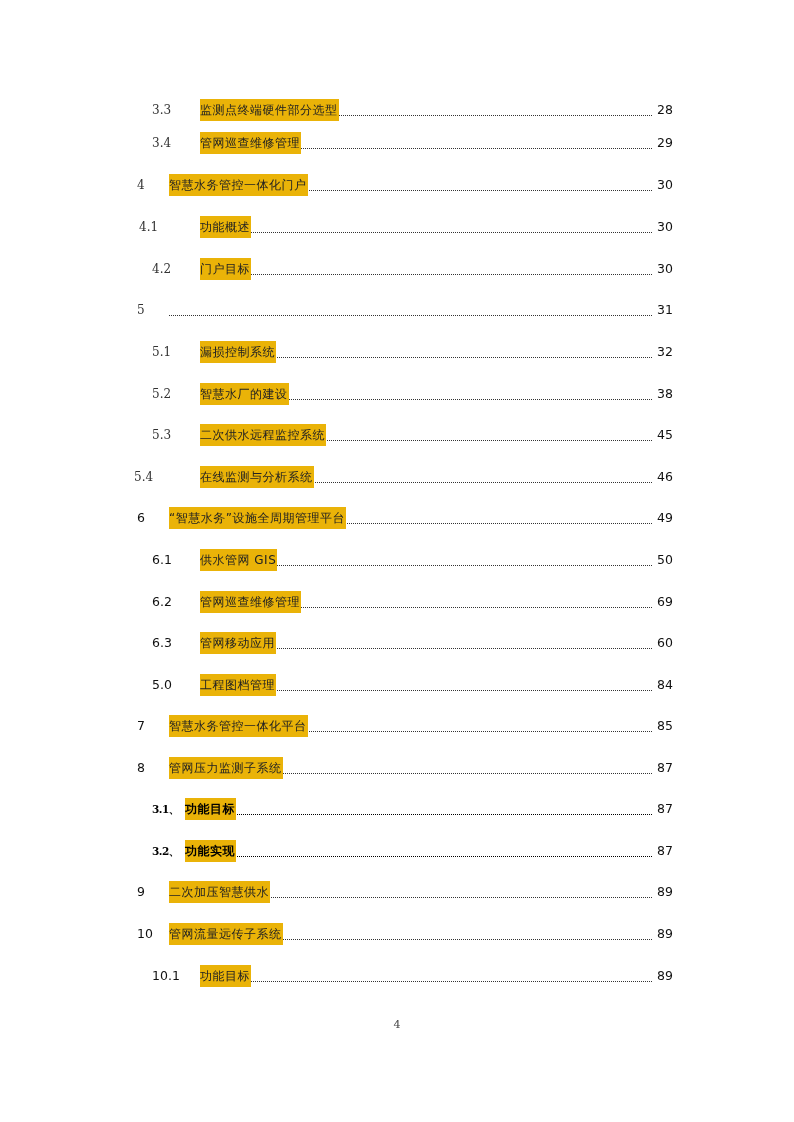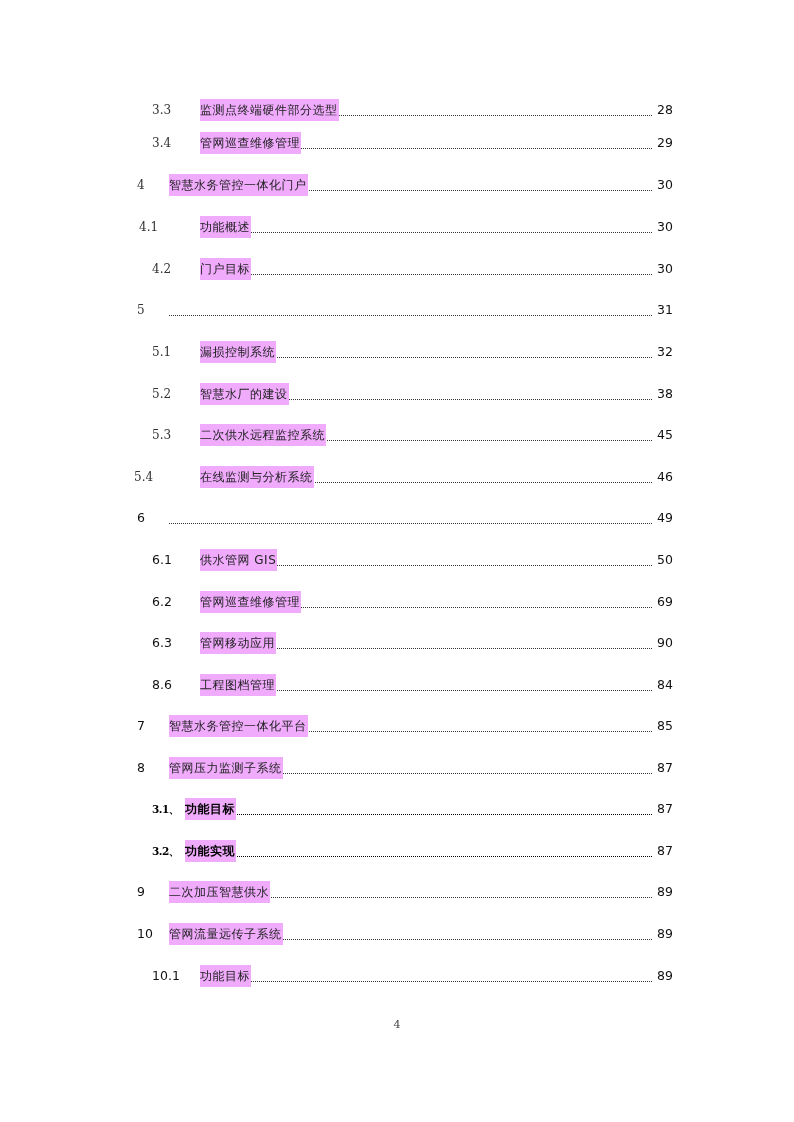--- a/index.html
+++ b/index.html
@@ -3,21 +3,21 @@
 <meta charset="utf-8">
 <style>
   html, body { margin:0; padding:0; background:#fff; }
   body { width:794px; height:1122px; position:relative; overflow:hidden;
          font-family: "DejaVu Sans", sans-serif; color:#1a1a1a; }
   .toc { position:absolute; left:0; top:0; width:794px; }
   .row { position:absolute; left:0; width:794px; height:22px; font-size:12px; line-height:22px; }
   .num { position:absolute; white-space:nowrap; }
   .num.serif { font-family:"DejaVu Serif", serif; font-size:12px; color:#333; }
   .num.sans { font-family:"DejaVu Sans", sans-serif; font-size:12.5px; color:#111; }
-  .title { position:absolute; white-space:nowrap; background:#f0abfc; padding-right:1px; z-index:2; color:#222; letter-spacing:0.5px; }
+  .title { position:absolute; white-space:nowrap; background:#eab308; padding-right:1px; z-index:2; color:#222; letter-spacing:0.5px; }
   .bold .title, .bold .num { font-weight:bold; color:#000; }
   .leader { position:absolute; right:138px; top:0; height:22px; z-index:1;
             border-bottom:1px dotted #333; transform:translateY(-6px); }
   .page { position:absolute; right:121px; width:20px; text-align:right; background:#fff; z-index:2;
           font-family:"DejaVu Sans", sans-serif; font-size:12.5px; color:#111; }
   .footer-page { position:absolute; left:0; width:794px; top:1018px; text-align:center;
                  font-family:"DejaVu Serif", serif; font-size:11px; color:#444; }
 </style>
 </head>
 <body>
@@ -88,20 +88,21 @@
 
   <div class="row" style="top:466px">
     <span class="num serif" style="left:134px">5.4</span>
     <span class="title" style="left:200px">在线监测与分析系统</span>
     <span class="leader" style="left:200px"></span>
     <span class="page">46</span>
   </div>
 
   <div class="row" style="top:507px">
     <span class="num sans" style="left:137px">6</span>
+    <span class="title" style="left:169px">“智慧水务”设施全周期管理平台</span>
     <span class="leader" style="left:169px"></span>
     <span class="page">49</span>
   </div>
 
   <div class="row" style="top:549px">
     <span class="num sans" style="left:152px">6.1</span>
     <span class="title" style="left:200px">供水管网 GIS</span>
     <span class="leader" style="left:200px"></span>
     <span class="page">50</span>
   </div>
@@ -110,25 +111,25 @@
     <span class="num sans" style="left:152px">6.2</span>
     <span class="title" style="left:200px">管网巡查维修管理</span>
     <span class="leader" style="left:200px"></span>
     <span class="page">69</span>
   </div>
 
   <div class="row" style="top:632px">
     <span class="num sans" style="left:152px">6.3</span>
     <span class="title" style="left:200px">管网移动应用</span>
     <span class="leader" style="left:200px"></span>
-    <span class="page">90</span>
+    <span class="page">60</span>
   </div>
 
   <div class="row" style="top:674px">
-    <span class="num sans" style="left:152px">8.6</span>
+    <span class="num sans" style="left:152px">5.0</span>
     <span class="title" style="left:200px">工程图档管理</span>
     <span class="leader" style="left:200px"></span>
     <span class="page">84</span>
   </div>
 
   <div class="row" style="top:715px">
     <span class="num sans" style="left:137px">7</span>
     <span class="title" style="left:169px">智慧水务管控一体化平台</span>
     <span class="leader" style="left:169px"></span>
     <span class="page">85</span>

